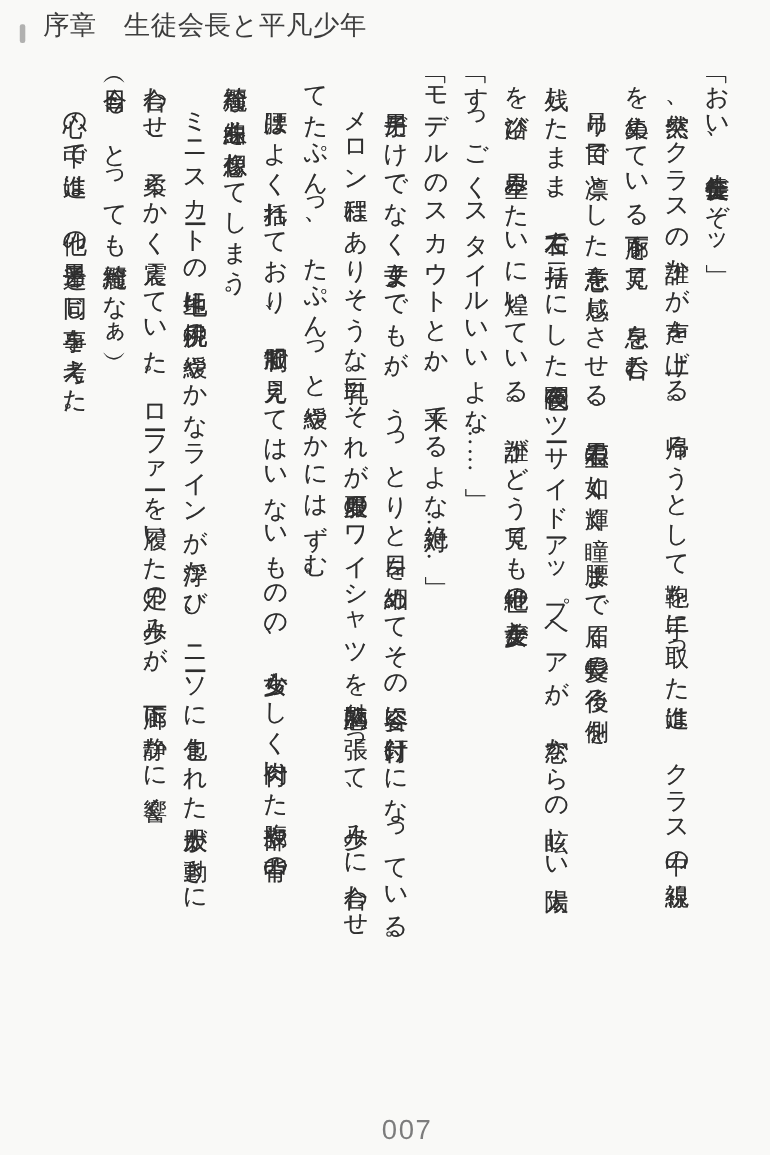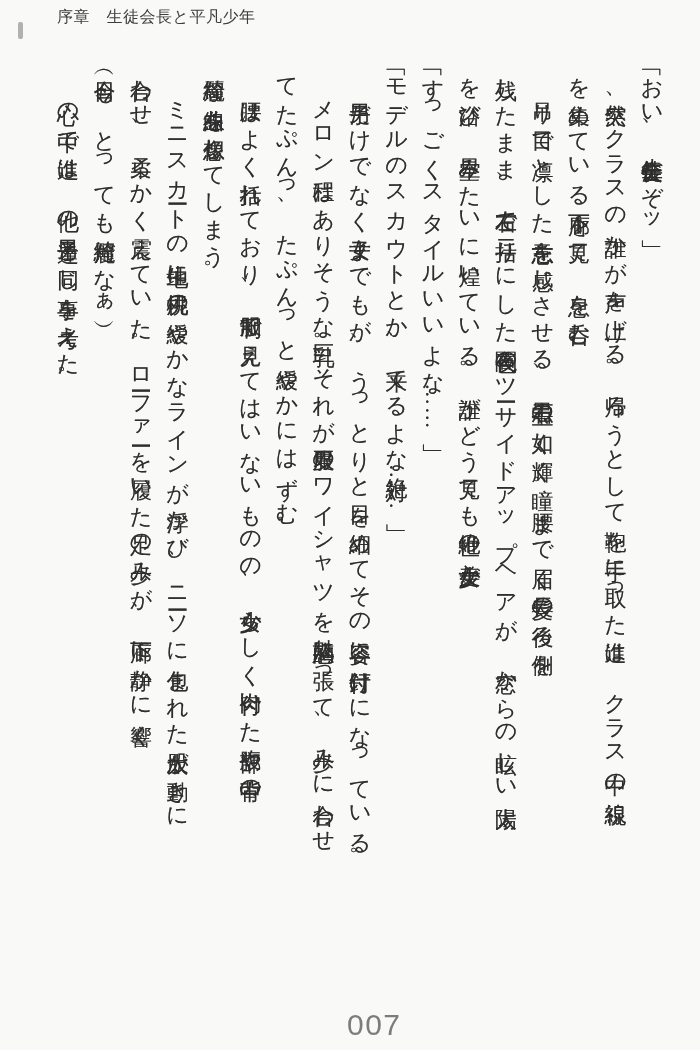--- a/index.html
+++ b/index.html
@@ -2,36 +2,36 @@
 <html><head>
 <meta charset="utf-8">
 <style>
   html,body { margin:0; padding:0; }
   .page {
     position:relative; width:700px; height:1050px;
     background:#f9f9f7; overflow:hidden;
     font-family:"Liberation Serif","DejaVu Serif",serif;
   }
   .running-head {
-    position:absolute; top:7px; left:57px;
-    font-size:16px; letter-spacing:0.5px; color:#3d3d3d;
+    position:absolute; top:7px; left:39px;
+    font-size:24px; letter-spacing:0.5px; color:#3d3d3d;
     white-space:pre;
   }
   .body-text {
     position:absolute; top:62px; right:30px; height:948px;
     writing-mode:vertical-rl; text-orientation:mixed;
     font-size:22px; line-height:36.5px; letter-spacing:1.5px;
     color:#2e2e2e; text-shadow:0 0 0.4px rgba(40,40,40,0.45);
   }
   .line { margin:0; white-space:nowrap; }
   .line.indent { text-indent:23.5px; }
   .page-number {
     position:absolute; left:347px; bottom:8px;
     font-family:"Liberation Sans","DejaVu Sans",sans-serif;
-    font-size:30px; color:#7c7c7c; letter-spacing:1.5px;
+    font-size:25px; color:#7c7c7c; letter-spacing:1.5px;
   }
   .scan-artifact {
     position:absolute; left:18px; top:22px; width:5px; height:17px;
     background:#6a6a6a; opacity:0.5; border-radius:2px;
   }
 </style>
 </head>
 <body>
 
 <div class="page">

